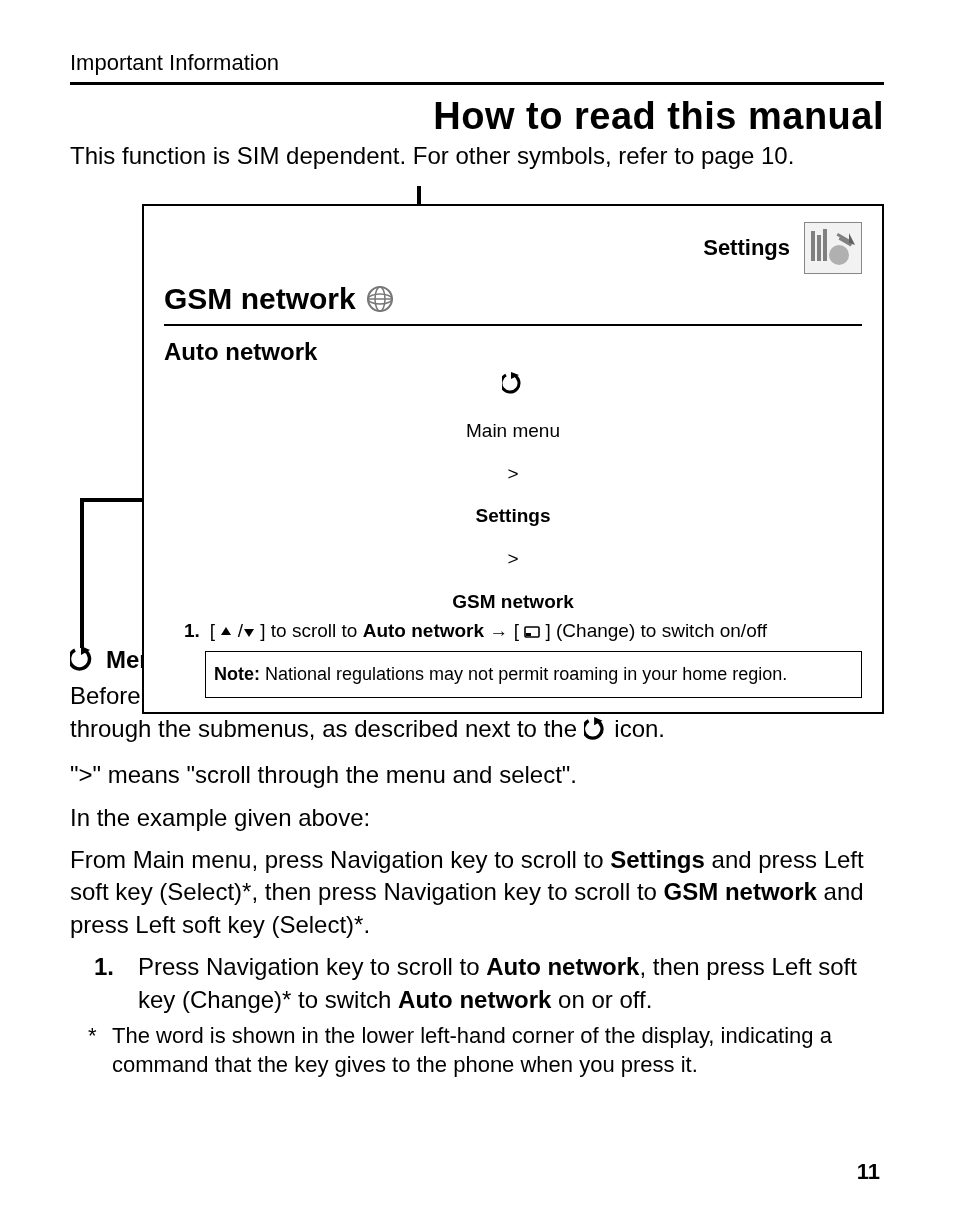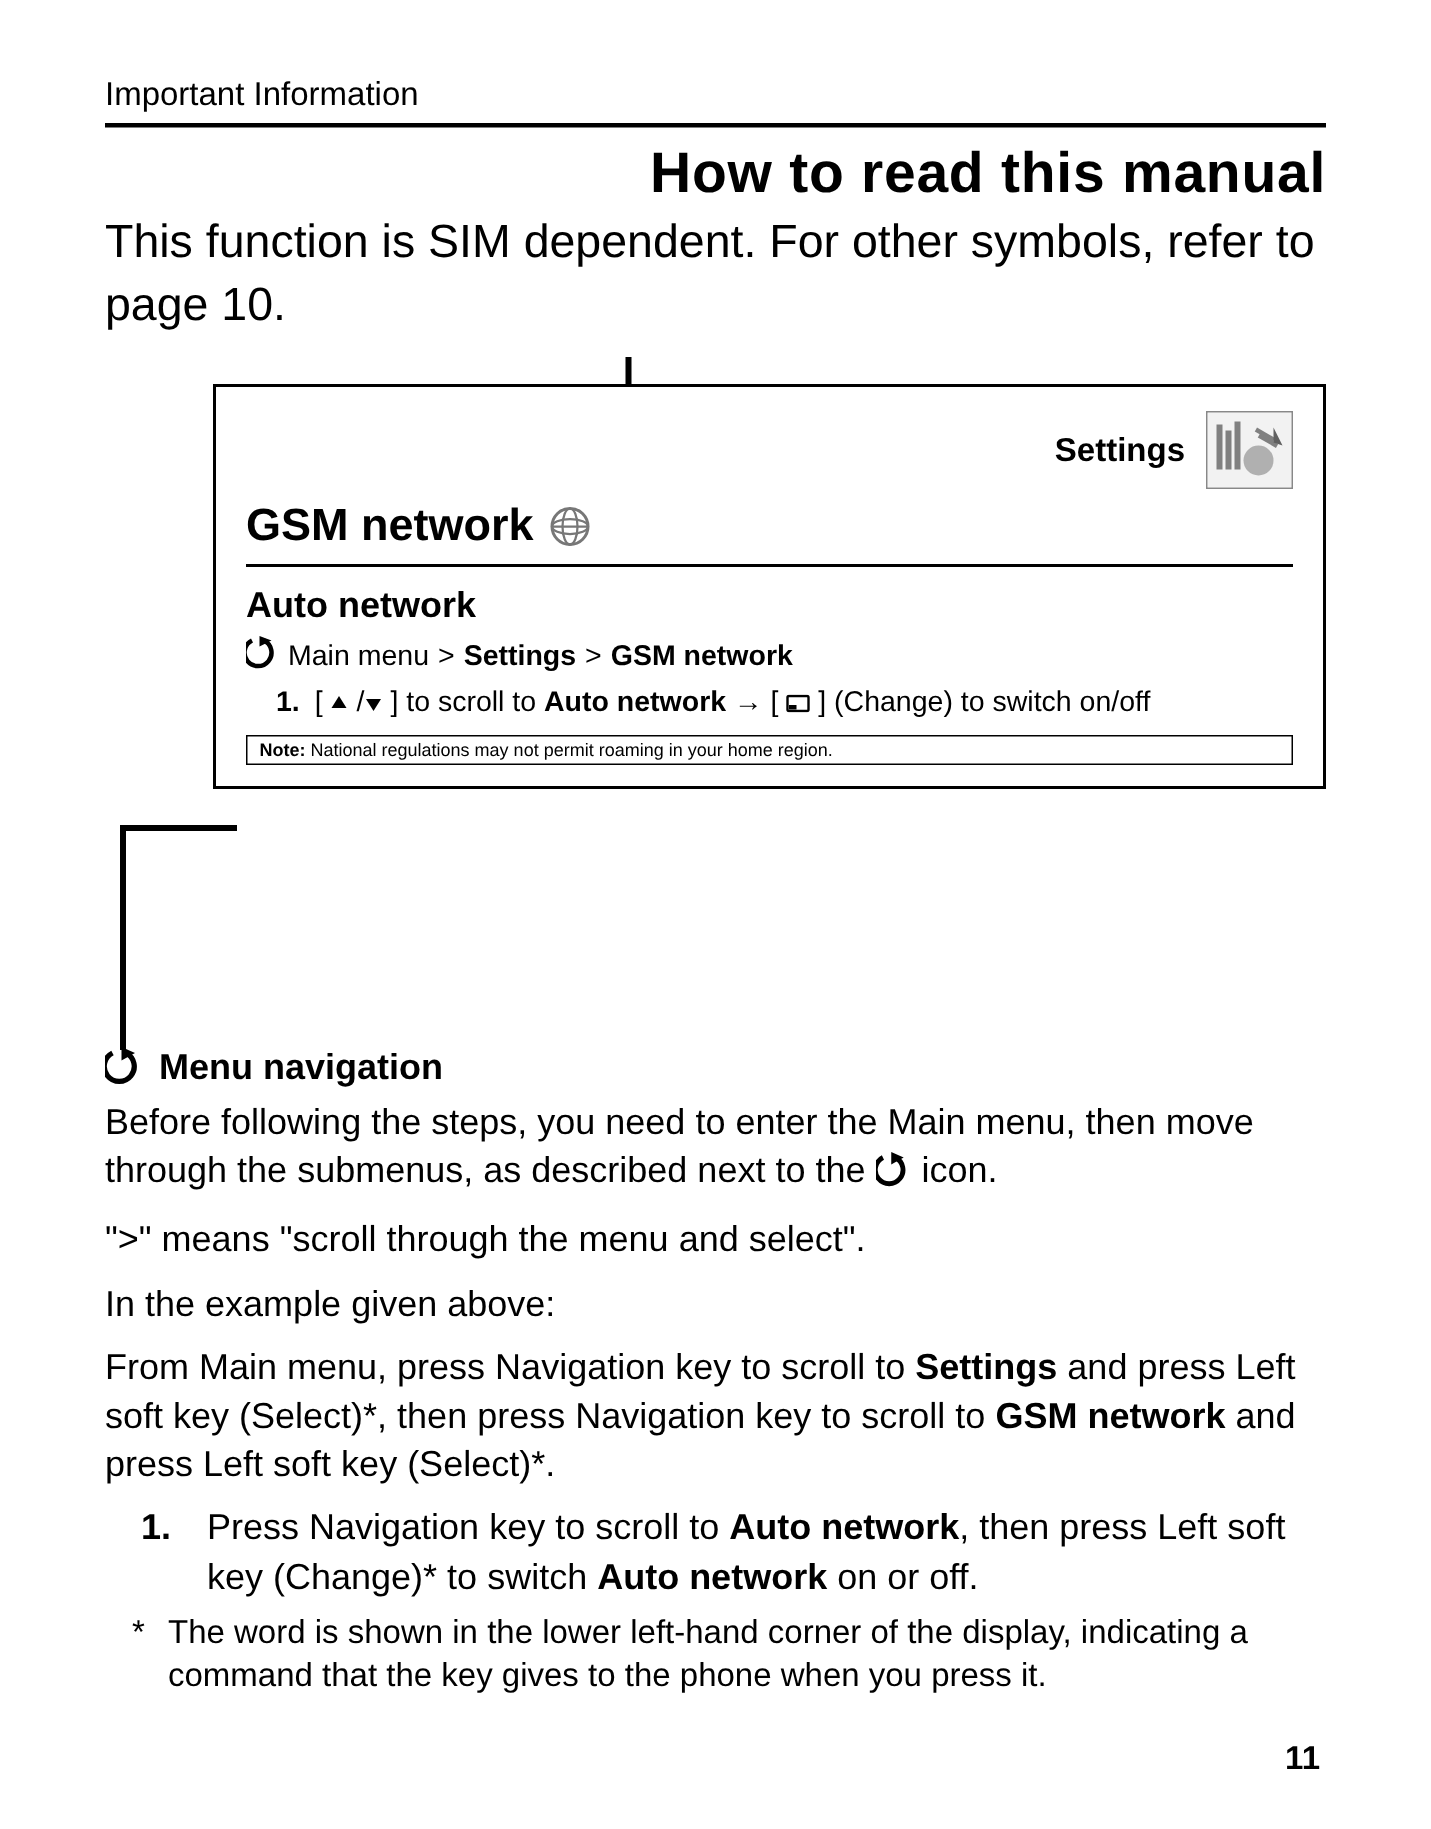--- a/index.html
+++ b/index.html
@@ -34,21 +34,21 @@
     font-family: Arial, Helvetica, sans-serif;
     letter-spacing: 0.5px;
     text-align: right;
   }
   .lead {
     font-size: 24px;
     line-height: 1.35;
     margin: 0 0 18px 0;
   }
   .para {
-    font-size: 31px;
+    font-size: 24px;
     line-height: 1.35;
     margin: 0 0 14px 0;
   }
   
   .diagram-wrap {
     position: relative;
     height: 440px;
     margin-bottom: 20px;
   }
   .leader-top {
@@ -129,37 +129,39 @@
   .inner-text {
     font-size: 19px;
     line-height: 1.3;
     margin-bottom: 8px;
   }
   .nav-line {
     font-size: 19px;
     line-height: 1.3;
     display: flex;
     align-items: center;
-    gap: 6px;
+    gap: 18px;
     margin-bottom: 4px;
     flex-wrap: wrap;
+    flex-direction: column;
   }
   .step-line {
     font-size: 19px;
     line-height: 1.3;
     margin: 4px 0 6px 20px;
     display: flex;
     gap: 10px;
   }
   .step-num { font-weight: bold; }
   .note-box {
     border: 1.5px solid #000;
-    padding: 2px 8px;
-    font-size: 12px;
+    padding: 12px 8px;
+    font-size: 18px;
     margin-top: 8px;
+    margin-left: 41px;
   }
   .arrow-icon, .arrow-icon-big {
     display: inline-block;
   }
   .menu-nav-head {
     display: flex;
     align-items: flex-start;
     gap: 10px;
     font-weight: bold;
     font-size: 24px;

